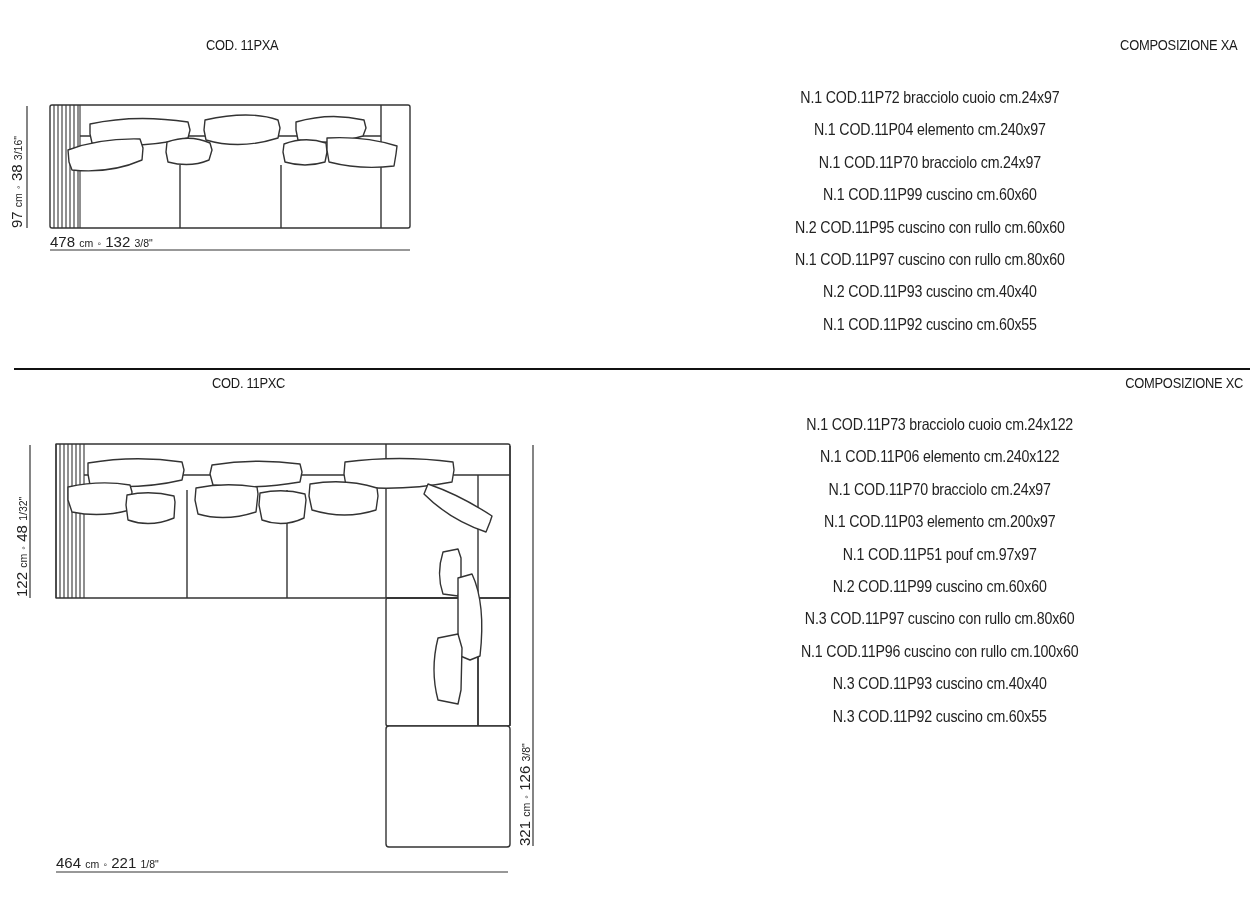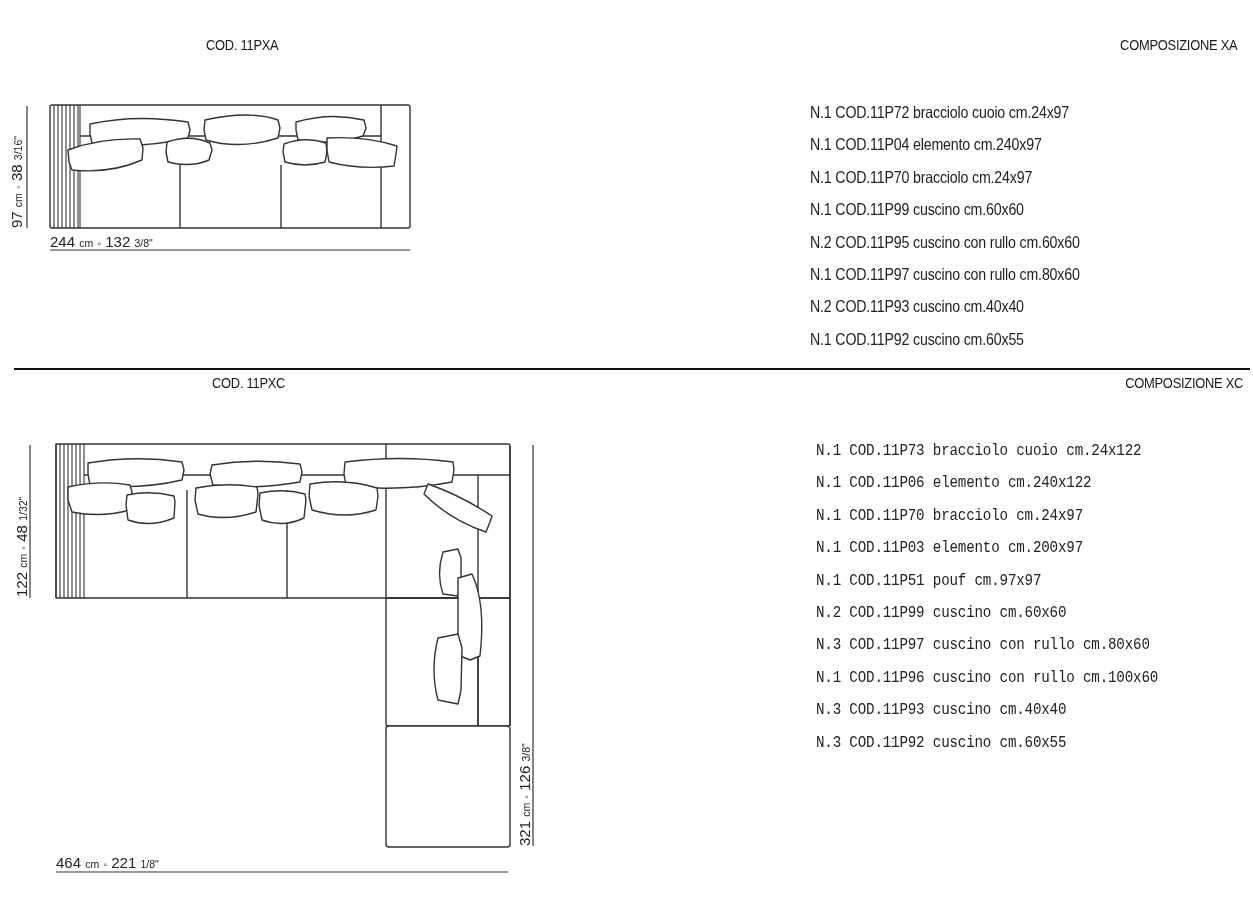--- a/index.html
+++ b/index.html
@@ -1,21 +1,21 @@
 <!DOCTYPE html>
 <html><head>
 <meta charset="utf-8">
 <style>
   html, body { margin:0; padding:0; background:#ffffff; }
   body { width:1253px; height:900px; position:relative; overflow:hidden;
          font-family:"Liberation Sans", sans-serif; color:#1a1a1a; }
   .abs { position:absolute; }
   .title { font-size:15px; letter-spacing:-0.3px; transform:scaleX(0.86); transform-origin:left top; white-space:nowrap; }
   .title-r { transform-origin:right top; }
-  .list { position:absolute; margin:15px; padding:0; list-style:none; }
+  .list { position:absolute; margin:0; padding:0; list-style:none;text-align:center; }
   .list li { font-size:16.5px; height:32.4px; line-height:20px; white-space:nowrap;
              transform:scaleX(0.86); transform-origin:left top; letter-spacing:-0.2px; color:#222; }
   .divider { position:absolute; left:14px; top:368px; width:1236px; height:2px; background:#111; }
   svg { position:absolute; left:0; top:0; }
   .dim { font-size:15px; white-space:nowrap; color:#222; }
   .dim small { font-size:10.5px; }
   .vdim { position:absolute; transform:rotate(-90deg); transform-origin:left top; }
 </style>
 </head>
 <body>
@@ -28,21 +28,21 @@
   <li>N.1 COD.11P04 elemento cm.240x97</li>
   <li>N.1 COD.11P70 bracciolo cm.24x97</li>
   <li>N.1 COD.11P99 cuscino cm.60x60</li>
   <li>N.2 COD.11P95 cuscino con rullo cm.60x60</li>
   <li>N.1 COD.11P97 cuscino con rullo cm.80x60</li>
   <li>N.2 COD.11P93 cuscino cm.40x40</li>
   <li>N.1 COD.11P92 cuscino cm.60x55</li>
 </ul>
 
 <div class="abs dim" style="left:50px; top:233px;">
-  <span>244</span>
+  <span>478</span>
   <small>cm</small>
   <small>◦</small>
   <span>132</span>
   <small>3/8"</small>
 </div>
 
 <div class="abs dim vdim" style="left:8px; top:228px;">
   <span>97</span>
   <small>cm</small>
   <small>◦</small>
@@ -83,21 +83,21 @@
   <path d="M167 142 Q190 134 210 143 L212 150 L209 160 Q190 168 168 162 L166 152 Z" fill="#fff"></path>
   <path d="M284 144 Q305 136 326 143 L327 152 L325 162 Q305 168 285 162 L283 152 Z" fill="#fff"></path>
   <path d="M327 138 Q365 136 397 146 L396 154 L394 166 Q360 170 329 162 L327 150 Z" fill="#fff"></path>
 </svg>
 
 <div class="divider"></div>
 
 <div class="abs title" style="left:212px; top:374px;">COD. 11PXC</div>
 <div class="abs title title-r" style="right:10px; top:374px;">COMPOSIZIONE XC</div>
 
-<ul class="list" style="left:801px; top:426px;font-family:Liberation Mono, monospace;">
+<ul class="list" style="left:801px; top:414px;">
   <li>N.1 COD.11P73 bracciolo cuoio cm.24x122</li>
   <li>N.1 COD.11P06 elemento cm.240x122</li>
   <li>N.1 COD.11P70 bracciolo cm.24x97</li>
   <li>N.1 COD.11P03 elemento cm.200x97</li>
   <li>N.1 COD.11P51 pouf cm.97x97</li>
   <li>N.2 COD.11P99 cuscino cm.60x60</li>
   <li>N.3 COD.11P97 cuscino con rullo cm.80x60</li>
   <li>N.1 COD.11P96 cuscino con rullo cm.100x60</li>
   <li>N.3 COD.11P93 cuscino cm.40x40</li>
   <li>N.3 COD.11P92 cuscino cm.60x55</li>

